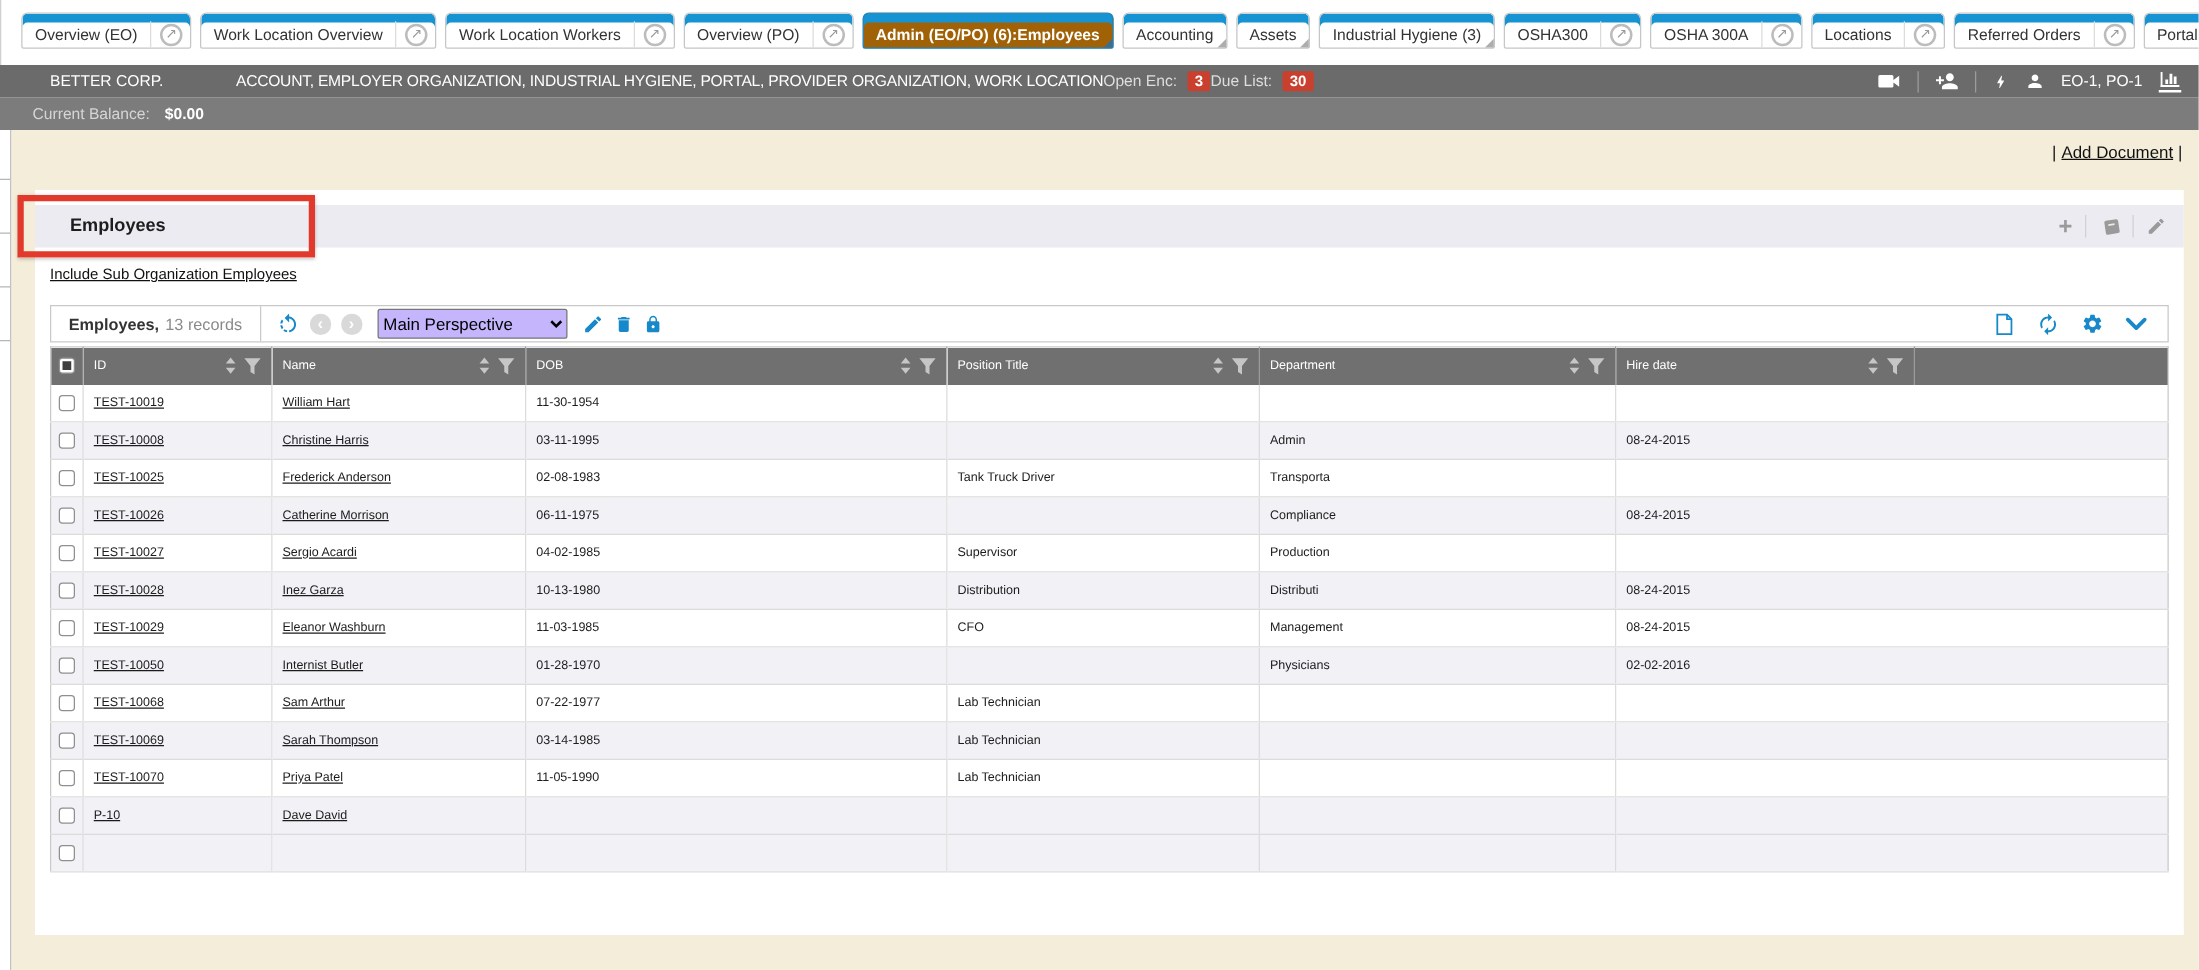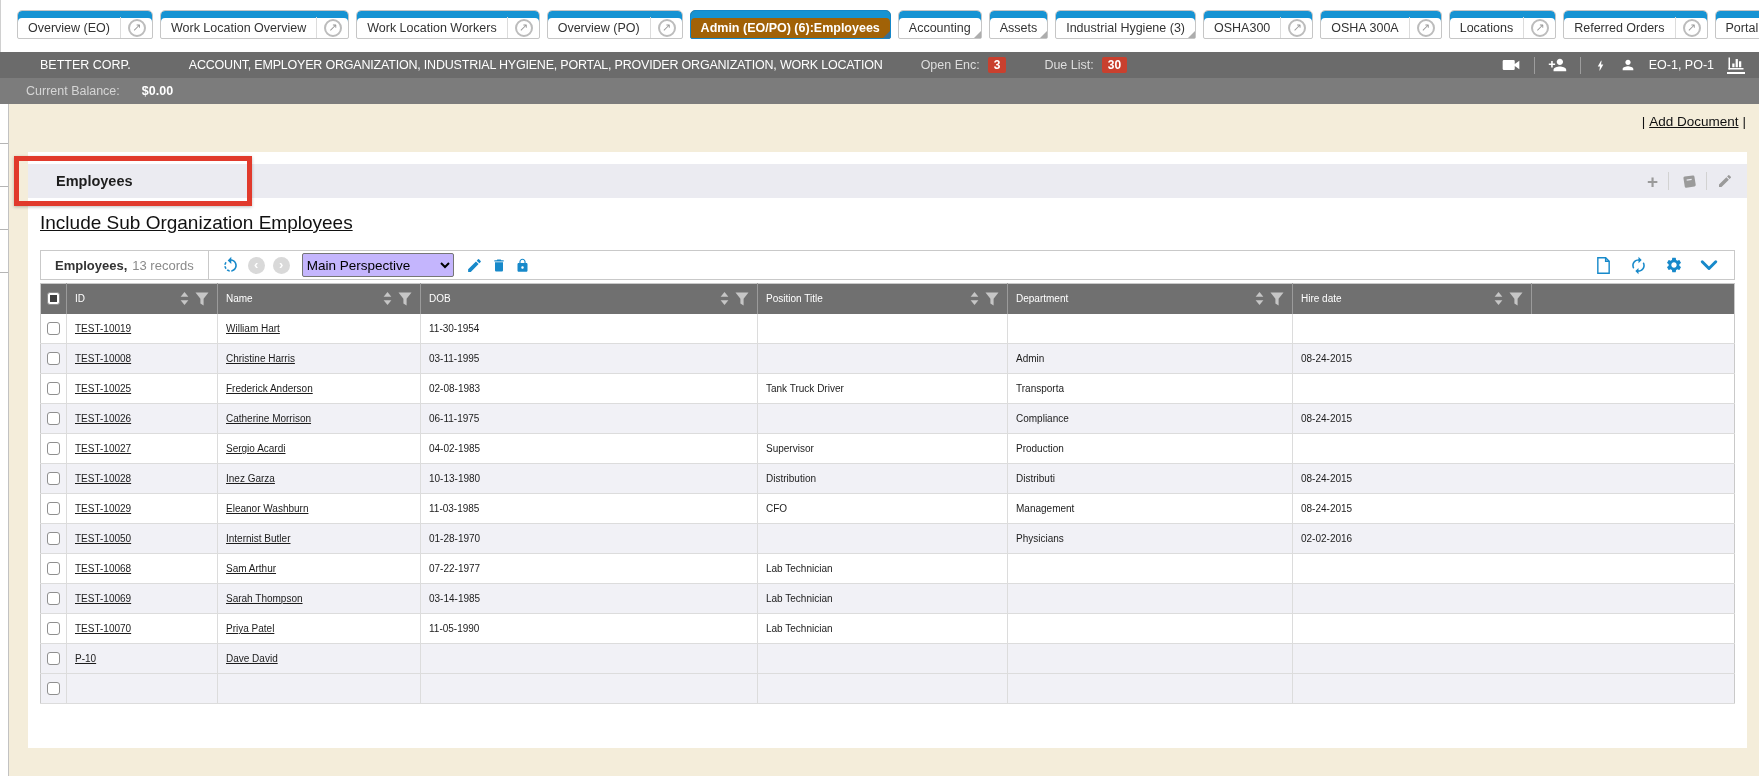--- a/index.html
+++ b/index.html
@@ -22,52 +22,52 @@
   .tab .fold { position:absolute; right:0; bottom:0; width:0; height:0;
                border-bottom:7px solid #adadad; border-left:7px solid transparent; }
   .tab.active { background:#a16207; border-color:#1587c9; box-shadow: inset 0 7px 0 0 #1693d3; }
   .tab.active .lbl { color:#fff; font-weight:bold; }
   .tab.active .fold { border-bottom-color:#3a6f94; }
 
   
   .orgbar { position:absolute; top:52px; left:0; width:1759px; height:26px; background:#6b6b6b;
             color:#fff; display:flex; align-items:center; padding:0 14px 0 40px; font-size:12.5px; }
   .orgbar .modules { margin-left:58px; letter-spacing:-0.2px; }
-  .orgbar .metric-label { margin-left:38px; color:#dedede; }
+  .orgbar .metric-label { color:#dedede; }
   .orgbar .badge { background:#c9402e; color:#fff; font-weight:bold; padding:1px 6px; border-radius:2px;
                    margin-left:8px; font-size:12px; }
   .orgbar .right { margin-left:auto; display:flex; align-items:center; gap:13px; }
   .orgbar .vdiv { width:1px; height:17px; background:#9d9d9d; }
   .orgbar svg { display:block; }
   .chart-wrap { border-bottom:2px solid #fff; padding-bottom:1px; }
 
   
   .balancebar { position:absolute; top:78px; left:0; width:1759px; height:26px; background:#7c7c7c;
                 color:#d6d6d6; font-size:12.5px; display:flex; align-items:center; padding-left:26px; }
-  .balancebar .val { color:#fff; font-weight:bold; margin-left:22px; }
+  .balancebar .val { color:#fff; font-weight:bold; margin-left:12px; }
 
   
   .left-rail { position:absolute; top:104px; bottom:0; left:0; width:9px; background:#fff;
                border-right:1px solid #c2c2c2; z-index:2; }
   .left-rail .tick { position:absolute; left:0; right:0; height:1px; background:#b5b5b5; }
 
   
   .add-doc-row { position:absolute; top:114px; right:13px; font-size:13.5px; color:#111; z-index:1; }
   .add-doc-row a { color:#111; text-decoration:underline; cursor:pointer; margin:0 4px; }
 
   
   .panel { position:absolute; left:28px; top:152px; width:1719px; bottom:28px; background:#fff; }
   .panel-header { height:34px; margin-top:12px; background:#ebebf1; display:flex; align-items:center; }
   .panel-title { font-size:14.5px; font-weight:bold; color:#1d1d1d; padding-left:28px; }
   .panel-actions { margin-left:auto; display:flex; align-items:center; gap:10px; color:#9a9a9a; padding-right:14px; }
   .panel-actions .vdiv { width:1px; height:18px; background:#d2d2d2; }
   .plus-glyph { font-size:19px; font-weight:bold; line-height:1; color:#9a9a9a; }
 
   .inner { padding:0 12px; }
-  .include-link { display:inline-block; margin:14px 4px 0 0; font-size:19px; color:#111;
+  .include-link { display:inline-block; margin:14px 4px 0 0; font-size:12px; color:#111;
                   text-decoration:underline; cursor:pointer; }
 
   
   .grid-toolbar { margin-top:16px; height:30px; border:1px solid #c9c9c9; background:#fff;
                   display:flex; align-items:center; }
   .summary { padding:0 14px; font-size:13px; color:#8a8a8a; border-right:1px solid #c9c9c9;
              height:100%; display:flex; align-items:center; gap:5px; }
   .summary .t { color:#333; font-weight:bold; }
   .tb-left { display:flex; align-items:center; gap:8px; padding:0 12px; }
   .blue { color:#1789ca; }

